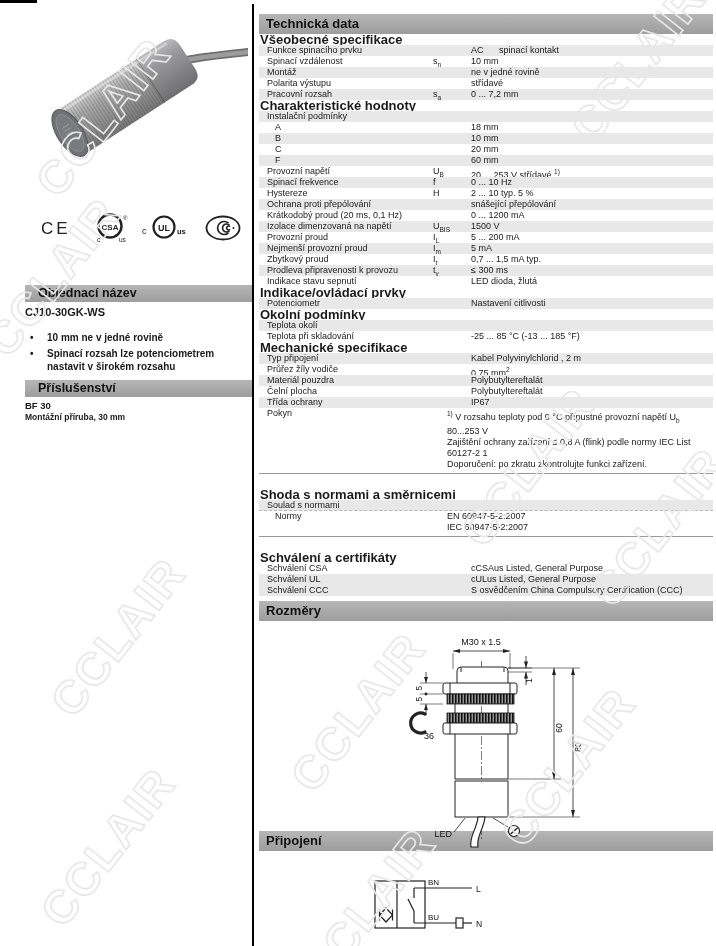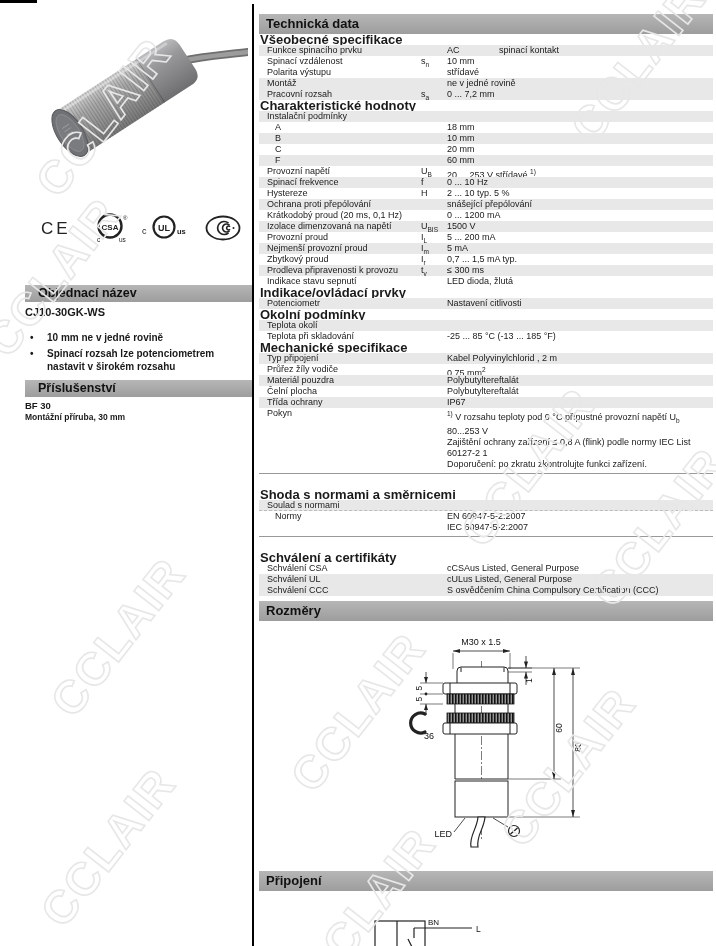--- a/index.html
+++ b/index.html
@@ -21,34 +21,34 @@
   .bul{display:flex;font-weight:bold;font-size:10px;line-height:13px;margin-bottom:3px;}
   .bul .dot{width:17px;flex:0 0 17px;}
   .bul .btxt{width:190px;}
   #accname{position:absolute;left:25px;top:400px;font-weight:bold;font-size:9.5px;}
   #accdesc{position:absolute;left:25px;top:412px;font-size:8.5px;font-weight:bold;}
   
   #rcol{position:absolute;left:259px;top:14px;width:454px;}
   .bar{height:20px;line-height:20px;background:linear-gradient(#b6b6b6,#9d9d9d);
        font-weight:bold;font-size:13px;padding-left:7px;color:#111;}
   .sect{font-weight:bold;font-size:13px;height:11px;line-height:11px;padding-left:1px;}
-  .row{position:relative;display:flex;height:11px;line-height:11px;font-size:9px;}
+  .row{position:relative;display:flex;height:11px;line-height:11px;font-size:9px;gap:12px;}
   .row.g{background:#e8e8e8;}
   .lbl{padding-left:8px;flex:0 0 154px;white-space:nowrap;overflow:hidden;}
   .lbl.d2{padding-left:16px;flex-basis:146px;}
   .sym{flex:0 0 26px;white-space:nowrap;}
   .val{flex:1;white-space:nowrap;}
   .val2{position:absolute;left:240px;top:0;}
   sub{font-size:6.5px;}
   sup{font-size:6.5px;}
   .mrow{position:relative;display:flex;font-size:9px;line-height:11px;}
   .mrow .vblock{flex:1;}
   .topline{border-top:1px solid #999;margin-top:3px;padding-top:15px;}
   .dashed{border-bottom:1px dashed #bbb;box-sizing:border-box;}
-  #dwg{position:relative;height:250px;}
+  #dwg{position:relative;height:210px;}
   #conn{position:relative;height:93px;}
   svg text{font-family:"Liberation Sans",sans-serif;}
 </style>
 </head>
 <body>
 
 <div id="page">
 
   <div class="wm" style="left:10px;top:90px">CCLAIR</div>
   <div class="wm" style="left:545px;top:35px">CCLAIR</div>
@@ -143,29 +143,29 @@
           <span class="lbl">Funkce spinacího prvku</span>
           <span class="sym"></span>
           <span class="val">AC</span>
           <span class="val2">spinací kontakt</span>
         </div>
       <div class="row">
           <span class="lbl">Spinací vzdálenost</span>
           <span class="sym"><span>s</span><sub>n</sub></span>
           <span class="val">10 mm</span>
         </div>
+      <div class="row g">
+          <span class="lbl">Montáž</span>
+          <span class="sym"></span>
+          <span class="val">ne v jedné rovině</span>
+        </div>
       <div class="row">
           <span class="lbl">Polarita výstupu</span>
           <span class="sym"></span>
           <span class="val">střídavé</span>
-        </div>
-      <div class="row g">
-          <span class="lbl">Montáž</span>
-          <span class="sym"></span>
-          <span class="val">ne v jedné rovině</span>
         </div>
       <div class="row g">
           <span class="lbl">Pracovní rozsah</span>
           <span class="sym"><span>s</span><sub>a</sub></span>
           <span class="val">0 ... 7,2 mm</span>
         </div>
     </div>
 
     <div>
       <div class="sect">Charakteristické hodnoty</div>

